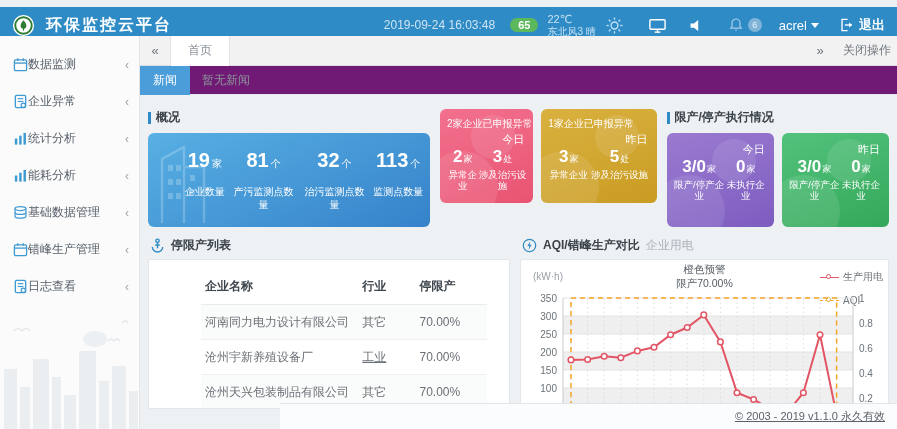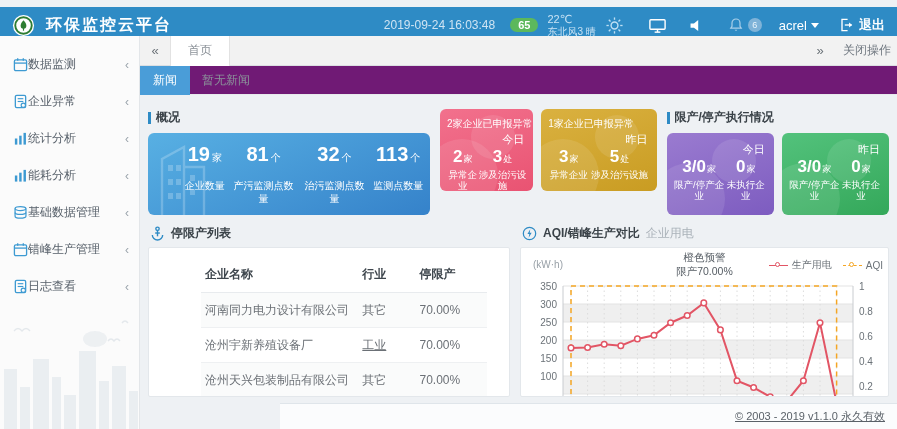--- a/index.html
+++ b/index.html
@@ -49,21 +49,21 @@
   .newsbar { height:29px; background:#701a75; border-bottom:1px solid #e7eaec; display:flex; align-items:center; }
   .news-label { height:29px; background:#4a9dd8; color:#fff; font-size:12px; padding:0 13px;
                 display:flex; align-items:center; cursor:pointer; }
   .news-text { font-size:12px; color:#8b949b; margin-left:12px; }
   .content { padding:14px 8px 0 8px; }
   
   .stats-row { display:flex; gap:10px; }
   .sec-hd { display:flex; align-items:center; gap:5px; margin-bottom:7px; }
   .sec-bar { width:3px; height:12px; background:#2e8bc5; }
   .sec-ttl { font-size:12px; color:#3a4248; font-weight:bold; }
-  .card { border-radius:6px; height:82px; color:#fff; position:relative; overflow:hidden; cursor:pointer; }
+  .card { border-radius:6px; height:94px; color:#fff; position:relative; overflow:hidden; cursor:pointer; }
   .ov-card { width:282px; display:flex; align-items:center; justify-content:space-evenly;
              padding-left:30px; background:linear-gradient(155deg,#58b0e3,#3582ca); }
   .ov-bldg { position:absolute; left:6px; top:4px; opacity:.22; }
   .stat { text-align:center; position:relative; z-index:2; }
   .stat .vrow { font-size:20px; font-weight:bold; line-height:1.1; }
   .stat .vrow .un { font-size:10px; font-weight:normal; margin-left:2px; }
   .stat .lb { font-size:10px; margin-top:15px; line-height:1.25; max-width:64px; }
   .cards2 { display:flex; gap:8px; }
   .sm-card { flex:1; padding:8px 7px 6px; }
   .sm-card.pink  { background:linear-gradient(160deg,#f2718d,#e95372); flex:0.82; }
@@ -95,21 +95,21 @@
   .lim-table { width:286px; margin:12px 24px 0 52px; border-collapse:collapse; font-size:12px; }
   .lim-table th { text-align:left; color:#3e464d; font-weight:bold; padding:6px 4px 9px; border-bottom:1px solid #e8ebee; }
   .lim-table td { color:#6b7076; padding:0 4px; height:35px; border-bottom:1px solid #eef0f2; }
   .lim-table tr.odd td { background:#fafbfb; }
   .ind-link { text-decoration:underline; cursor:pointer; }
   
   .chart-wrap { position:absolute; inset:0; }
   .kwh { position:absolute; top:11px; left:12px; font-size:10px; color:#98a0a7; }
   .anno { position:absolute; top:3px; left:50%; transform:translateX(-50%); text-align:center;
           font-size:10.5px; color:#555c63; line-height:1.3; }
-  .legend { position:absolute; top:10px; right:5px; display:flex; gap:11px; }
+  .legend { position:absolute; top:10px; right:5px; display:flex; gap:11px;flex-direction:column; }
   .lg-item { display:flex; align-items:center; gap:4px; font-size:10px; color:#6b7278; cursor:pointer; }
   .lg-mark { width:19px; height:7px; position:relative; }
   .lg-mark .ln { position:absolute; top:3px; left:0; right:0; border-top:1.6px solid; }
   .lg-mark .ln.dash { border-top-style:dashed; }
   .lg-mark .ci { position:absolute; top:0; left:6px; width:5px; height:5px; border-radius:50%;
                  background:#fff; border:1.5px solid; }
   .chart-svg { position:absolute; top:32px; left:2px; }
   
   .ftr { position:absolute; left:140px; right:0; bottom:0; height:26px; background:#fbfcfd;
          border-top:1px solid #dfe5ea; font-size:11px; color:#5a6168; text-align:right;

